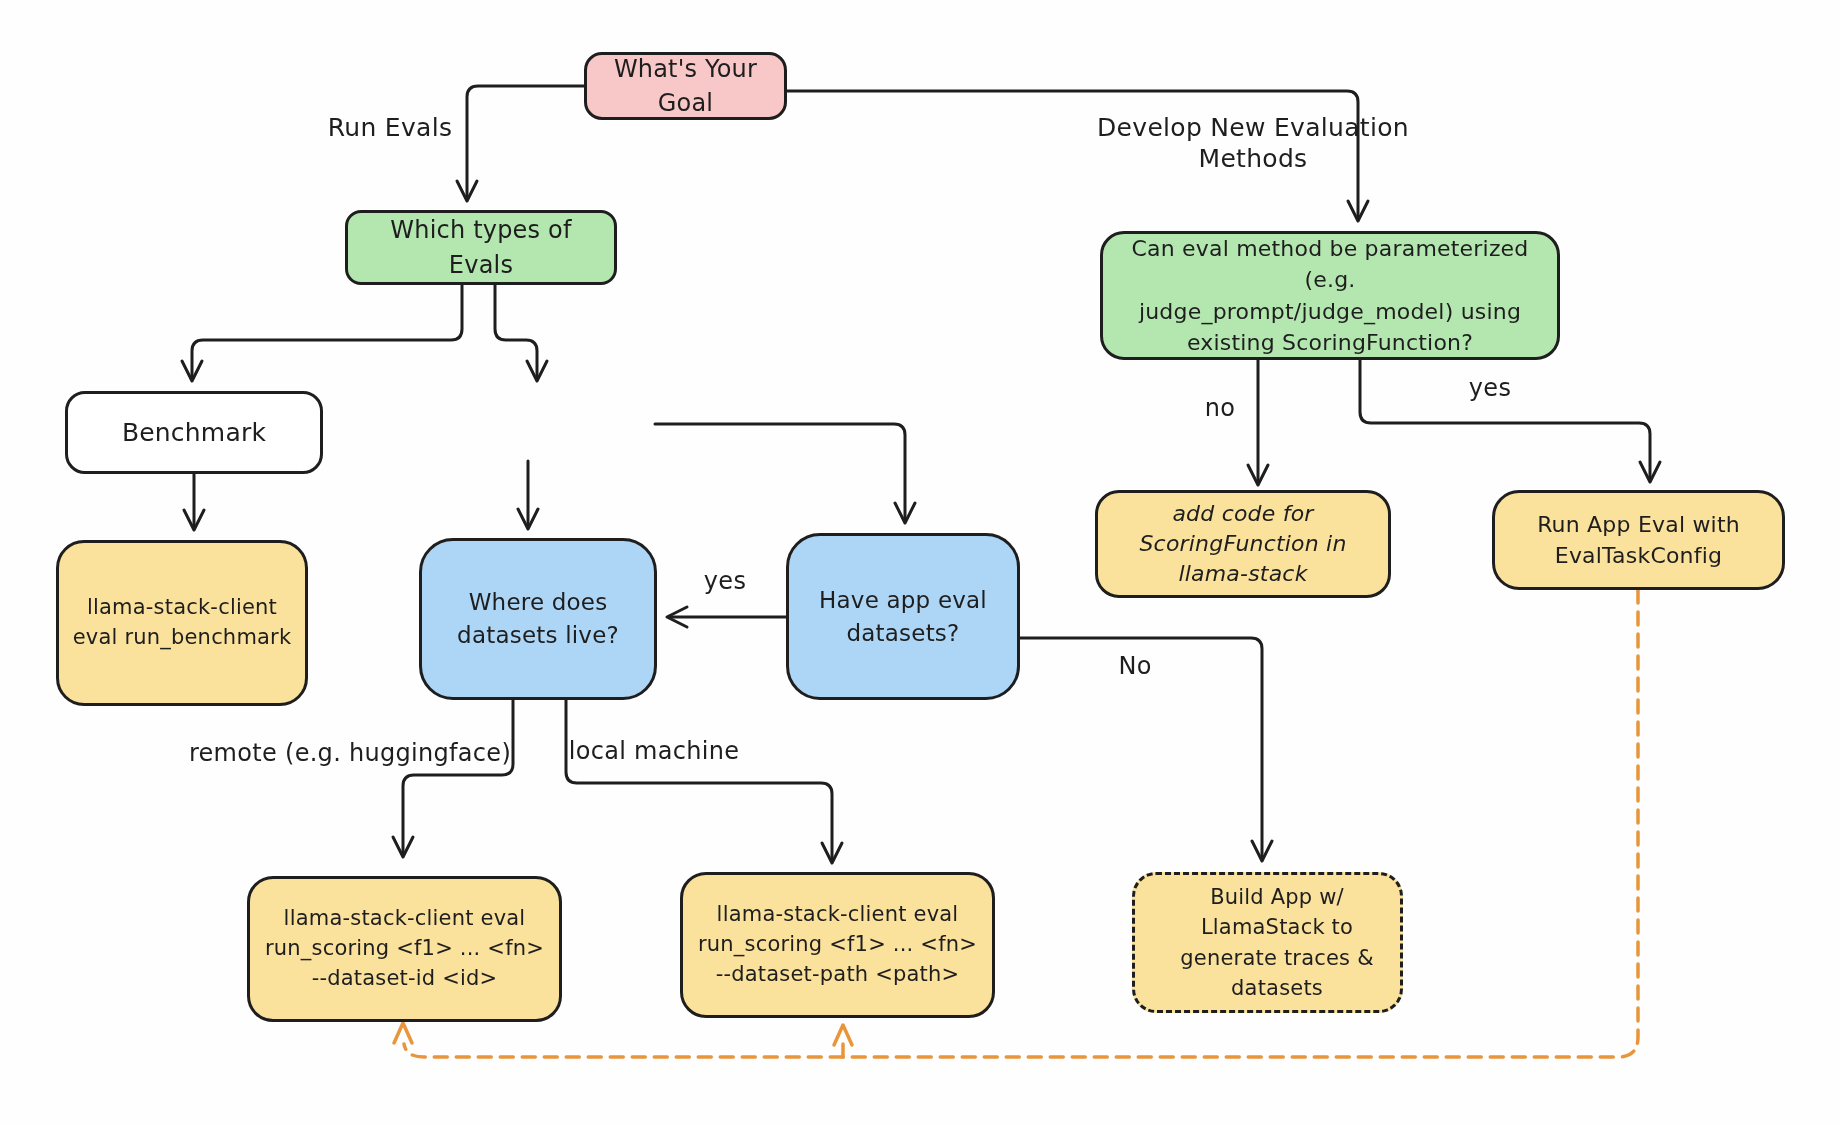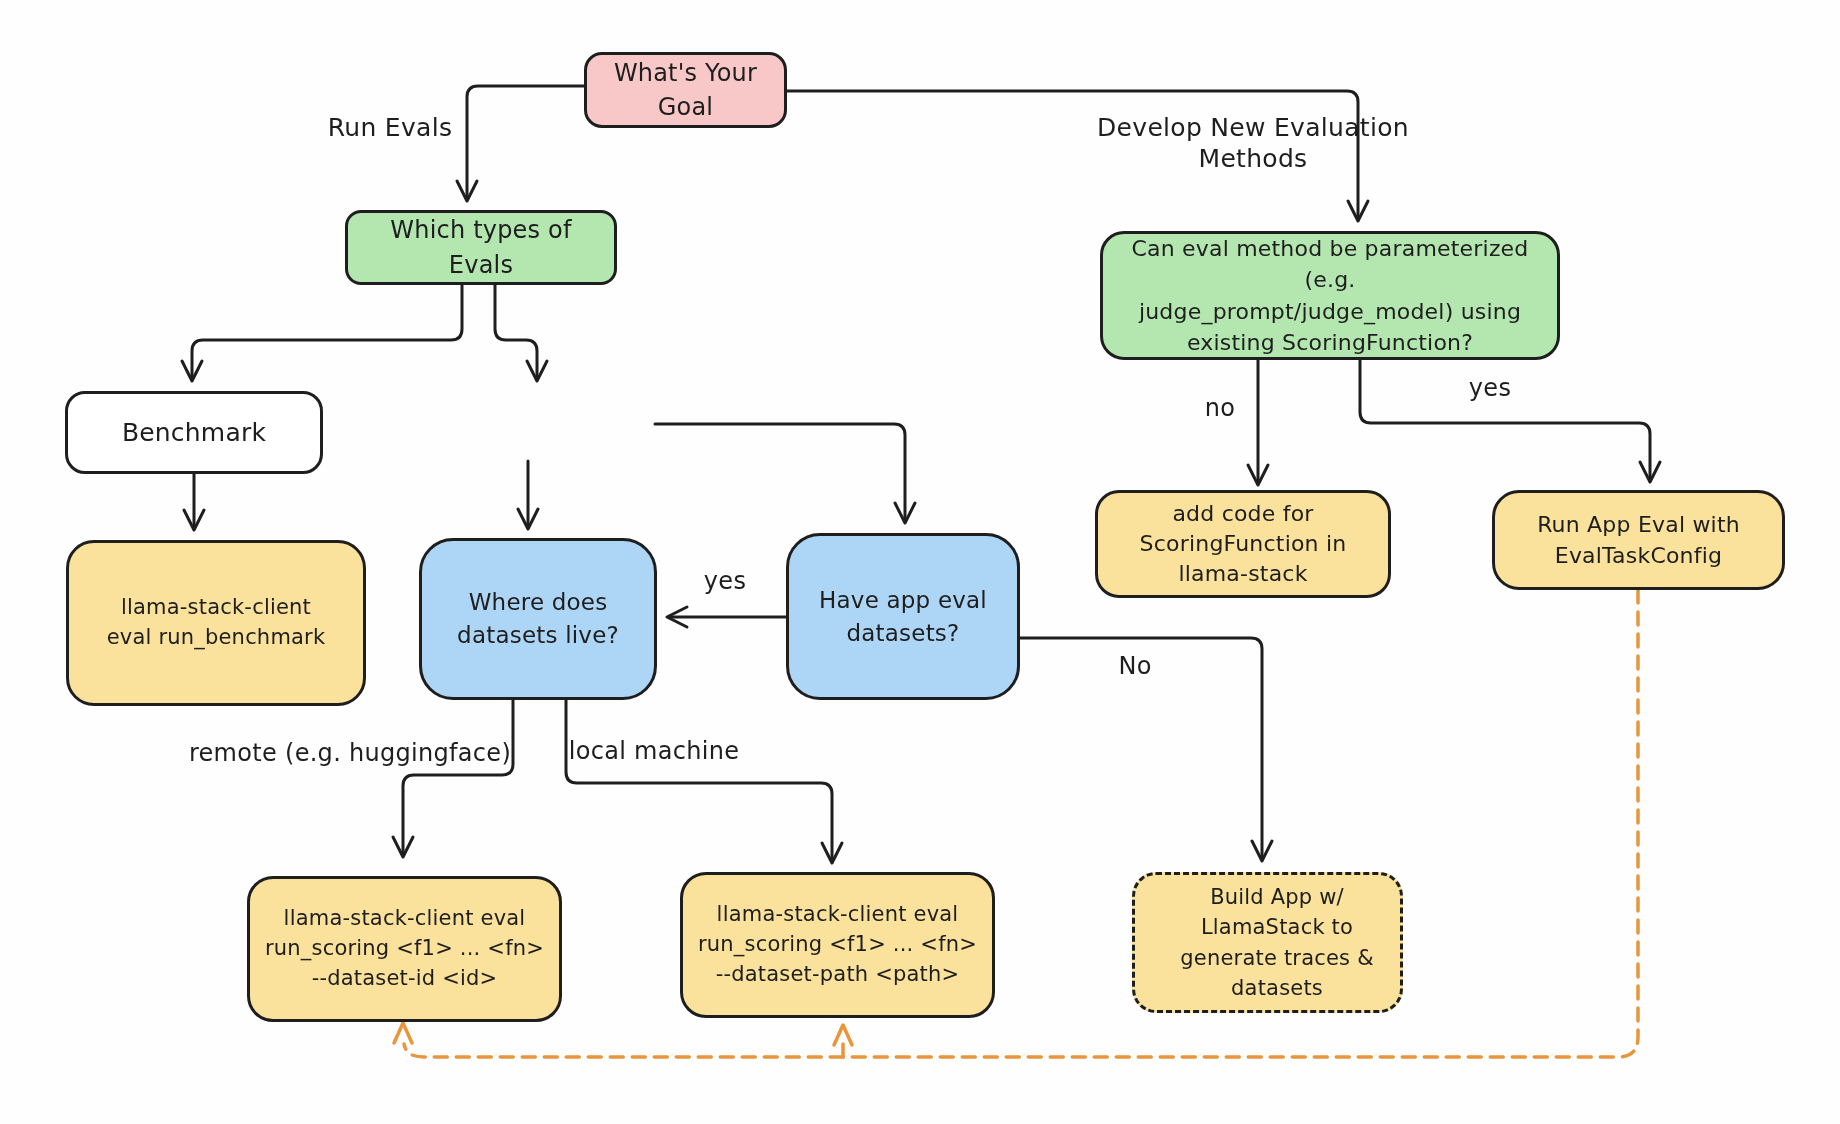--- a/index.html
+++ b/index.html
@@ -24,29 +24,29 @@
     border-radius:24px;
     letter-spacing:0.2px;
   }
   .fill-pink{background:#f7c8c7;}
   .fill-green{background:#b4e7b0;}
   .fill-yellow{background:#fae29c;}
   .fill-blue{background:#add5f5;}
   .fill-white{background:#ffffff;}
   .dashed{border-style:dashed;}
 
-  .n-goal{left:584px;top:52px;width:203px;height:76px;border-radius:18px;font-size:24px;}
+  .n-goal{left:584px;top:52px;width:203px;height:68px;border-radius:18px;font-size:24px;}
   .n-which{left:345px;top:210px;width:272px;height:75px;border-radius:16px;font-size:24px;}
   .n-bench{left:65px;top:391px;width:258px;height:83px;border-radius:20px;font-size:25px;}
   .n-forapp{left:402px;top:387px;width:253px;height:74px;border-radius:20px;font-size:24px;}
-  .n-runbench{left:66px;top:540px;width:300px;height:166px;border-radius:28px;font-size:21px;}
+  .n-runbench{left:56px;top:540px;width:252px;height:166px;border-radius:28px;font-size:21px;}
   .n-where{left:419px;top:538px;width:238px;height:162px;border-radius:34px;font-size:23px;}
   .n-have{left:786px;top:533px;width:234px;height:167px;border-radius:34px;font-size:23px;}
   .n-param{left:1100px;top:231px;width:460px;height:129px;border-radius:24px;font-size:22px;}
-  .n-addcode{left:1095px;top:490px;width:296px;height:108px;border-radius:24px;font-size:22px;line-height:1.35;}
+  .n-addcode{left:1095px;top:490px;width:296px;height:108px;border-radius:24px;font-size:22px;line-height:1.35;font-style:italic;}
   .n-runapp{left:1492px;top:490px;width:293px;height:100px;border-radius:27px;font-size:22px;}
   .n-scoreid{left:247px;top:876px;width:315px;height:146px;border-radius:26px;font-size:21px;}
   .n-scorepath{left:680px;top:872px;width:315px;height:146px;border-radius:26px;font-size:21px;}
   .n-buildapp{left:1132px;top:872px;width:271px;height:141px;border-radius:24px;font-size:21px;line-height:1.45;padding-left:29px;}
 
   .elabel{
     position:absolute;transform:translate(-50%,-50%);
     font-size:24px;line-height:1.25;color:#1e1e1e;
     white-space:pre-line;text-align:center;letter-spacing:0.3px;
   }

